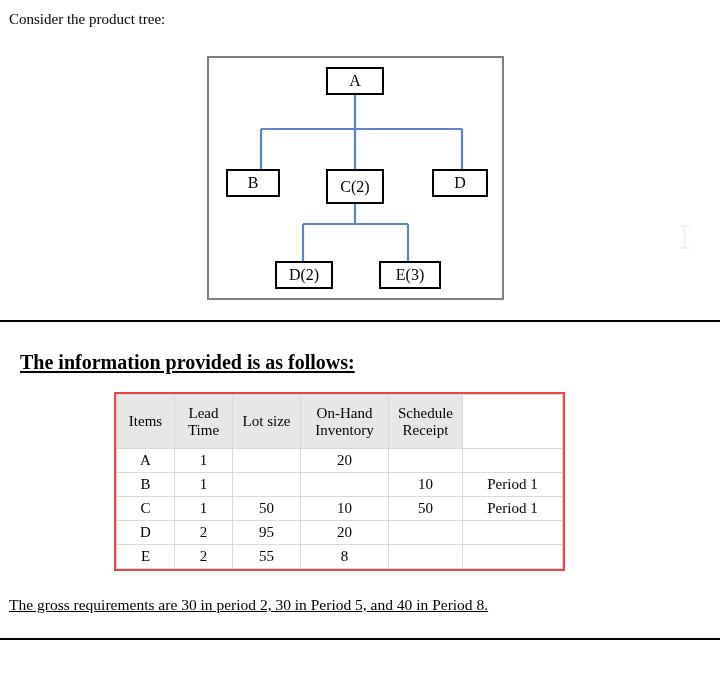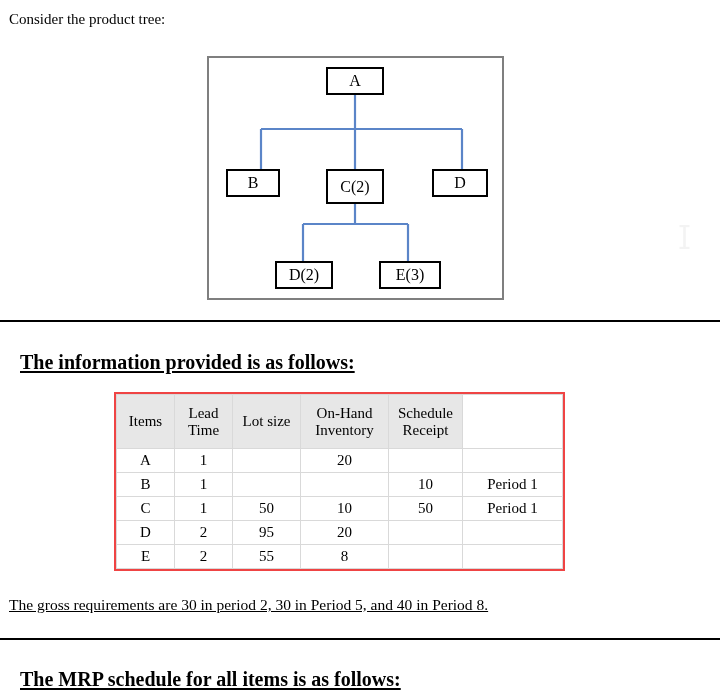--- a/index.html
+++ b/index.html
@@ -230,21 +230,20 @@
           <td></td>
         </tr>
       </tbody>
     </table>
   </div>
 
   <div class="body-line" style="top:595px;">The gross requirements are 30 in period 2, 30 in Period 5, and 40 in Period 8.</div>
 
   <div class="hr" style="top:638px;"></div>
 
-  <div class="section-head" style="top:670px;">The MRP schedule for all items is as follows:</div>
 
   <div class="text-cursor">
     <svg width="13" height="26" viewBox="0 0 13 26">
       <rect x="5.2" y="2" width="2.6" height="22" fill="#d8d8d8"></rect>
       <rect x="1.5" y="1" width="10" height="2.2" fill="#d8d8d8"></rect>
       <rect x="1.5" y="22.8" width="10" height="2.2" fill="#d8d8d8"></rect>
     </svg>
   </div>
 
 </div>

